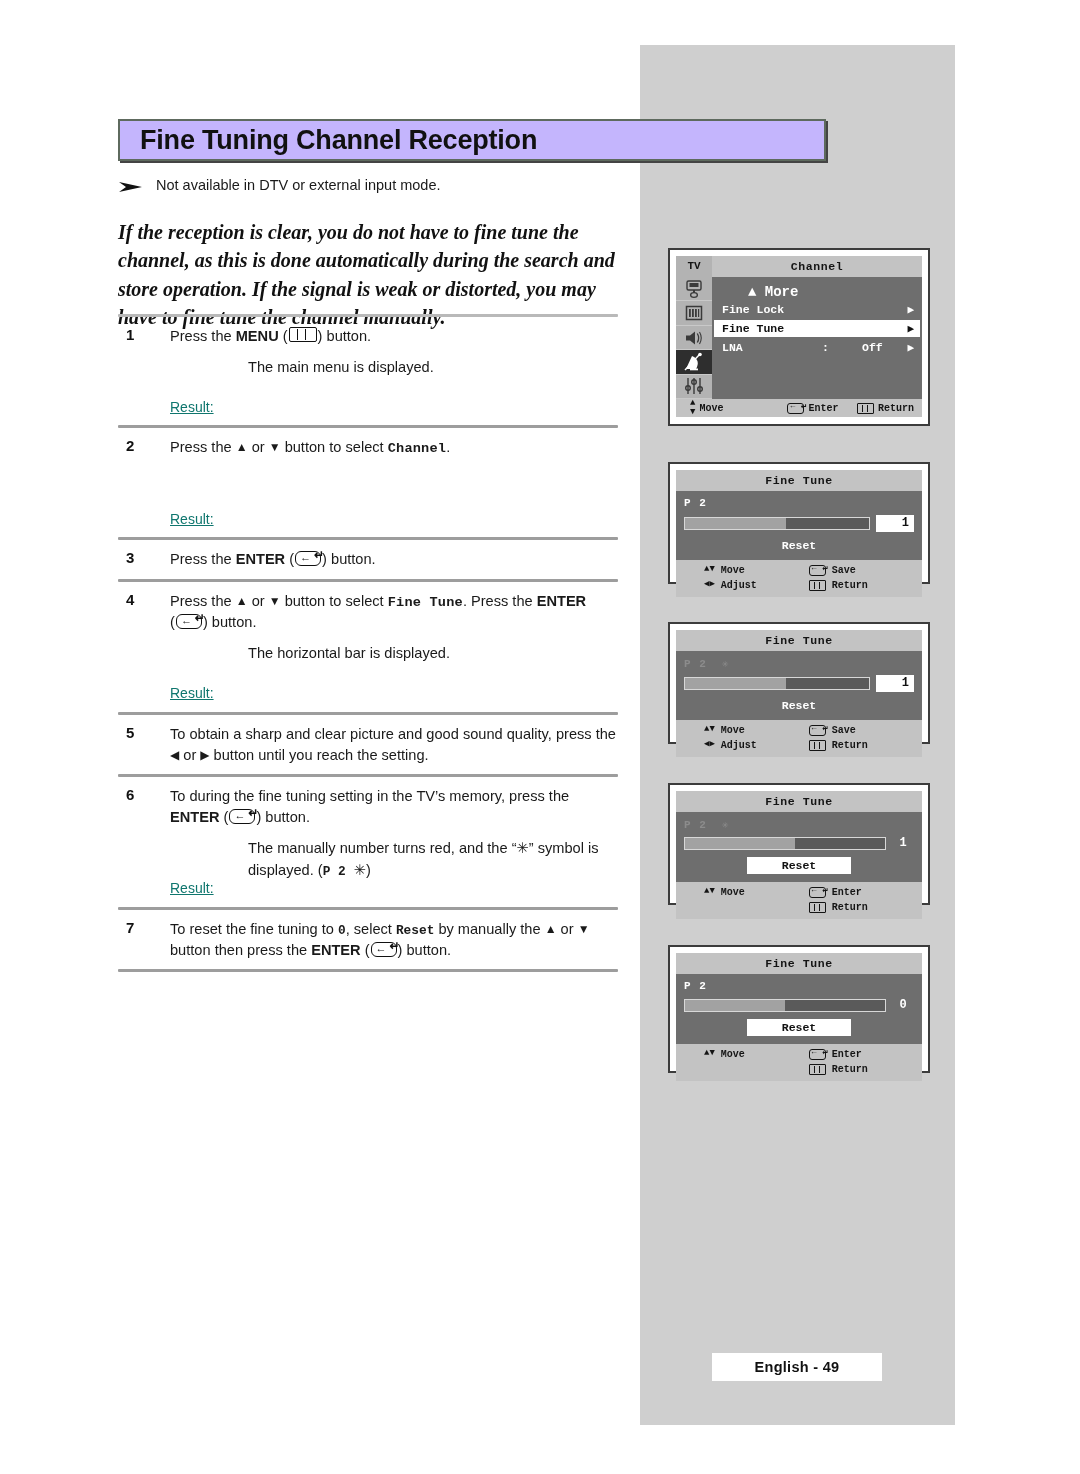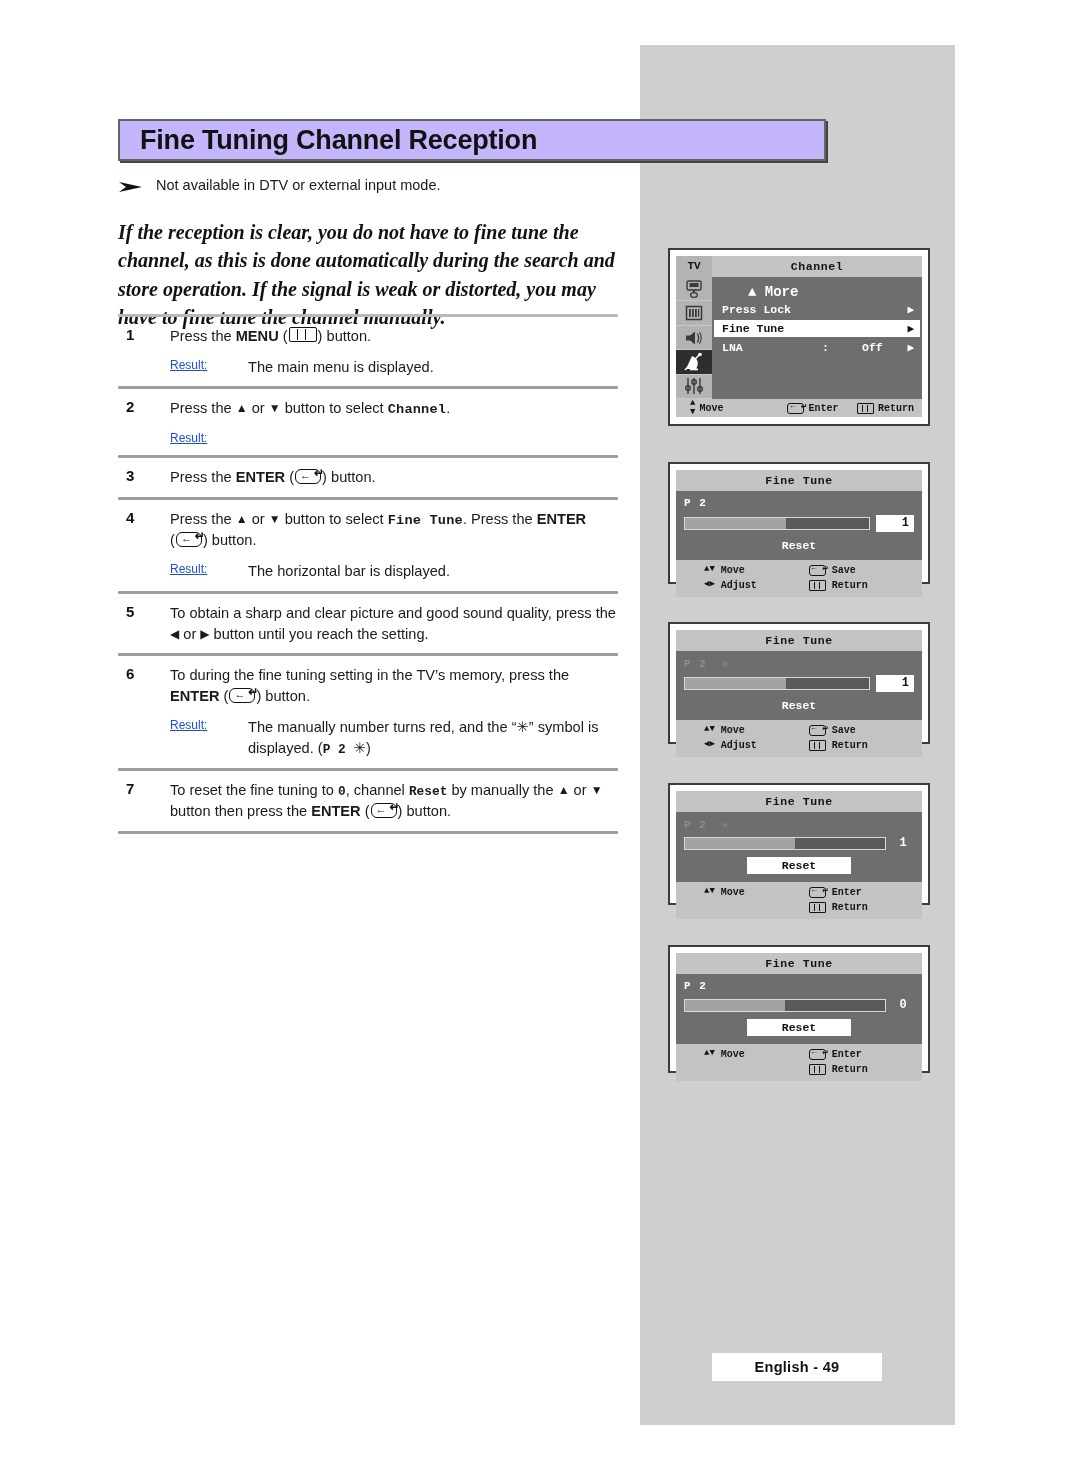--- a/index.html
+++ b/index.html
@@ -51,21 +51,21 @@
   .rule{height:3px;background:#b9b9b9;width:500px;border-radius:1px;}
   .rule.dark{background:#9d9d9d;}
   .step{display:flex;padding:9px 0 8px 0;}
   .step-num{
     width:52px;flex:0 0 52px;font-size:15px;font-weight:bold;color:#111;
     text-align:left;padding-left:8px;box-sizing:border-box;
   }
   .step-body{flex:1;font-size:14.6px;color:#1a1a1a;line-height:1.45;}
   .result-row{display:flex;margin-top:10px;}
   .result-label{
-    width:78px;flex:0 0 78px;text-decoration:underline;font-size:12px;color:#1d4ed8;
+    width:78px;flex:0 0 78px;text-decoration:underline;font-size:14px;color:#0f766e;margin-top:40px;
   }
   .result-text{flex:1;font-size:14.6px;color:#1a1a1a;line-height:1.45;}
   b.bld{font-weight:bold;}
   span.mono{font-family:"Liberation Mono", monospace;font-weight:bold;font-size:13.6px;letter-spacing:.2px;}
   span.mono-sm{font-family:"Liberation Mono", monospace;font-weight:bold;font-size:12.8px;}
 
   
   .ico-menu{
     display:inline-block;width:26px;height:13px;border:1.6px solid #111;
     border-radius:2px;position:relative;vertical-align:-1px;margin:0 1px;
@@ -282,21 +282,21 @@
           <div class="result-text"><span>The manually number turns red, and the  “</span><span>✳</span><span>” symbol is displayed. (</span><span class="mono-sm">P 2</span>&nbsp;&nbsp;<span>✳</span><span>)</span></div>
         </div>
       </div>
     </div>
 
     <div class="rule dark"></div>
 
     <div class="step">
       <div class="step-num">7</div>
       <div class="step-body">
-        <span>To reset the fine tuning to </span><span class="mono-sm">0</span><span>, channel </span><span class="mono-sm">Reset</span><span> by manually the </span><span class="tri">▲</span><span> or </span><span class="tri">▼</span><br>
+        <span>To reset the fine tuning to </span><span class="mono-sm">0</span><span>, select </span><span class="mono-sm">Reset</span><span> by manually the </span><span class="tri">▲</span><span> or </span><span class="tri">▼</span><br>
         <span> button then press the </span><b class="bld">ENTER</b>
         (<span class="ico-enter"><em>←</em></span>)<span> button.</span>
       </div>
     </div>
 
     <div class="rule dark"></div>
   </div>
 
   <div class="osd" style="left:668px;top:248px;width:262px;height:178px;">
     <div class="osd-inner">
@@ -348,21 +348,21 @@
               <circle cx="11" cy="6" r="2.3" fill="none" stroke="#3a3a3a" stroke-width="1.4"></circle>
               <circle cx="17" cy="13" r="2.3" fill="none" stroke="#3a3a3a" stroke-width="1.4"></circle>
             </svg>
           </div>
         </div>
 
         <div class="chan-main">
           <div class="chan-more">▲ More</div>
 
           <div class="chan-row">
-            <span class="lbl">Press Lock</span>
+            <span class="lbl">Fine Lock</span>
             <span class="arw">▶</span>
           </div>
 
           <div class="chan-row hl">
             <span class="lbl">Fine Tune</span>
             <span class="arw">▶</span>
           </div>
 
           <div class="chan-row" style="position:relative;">
             <span class="lbl">LNA</span>

